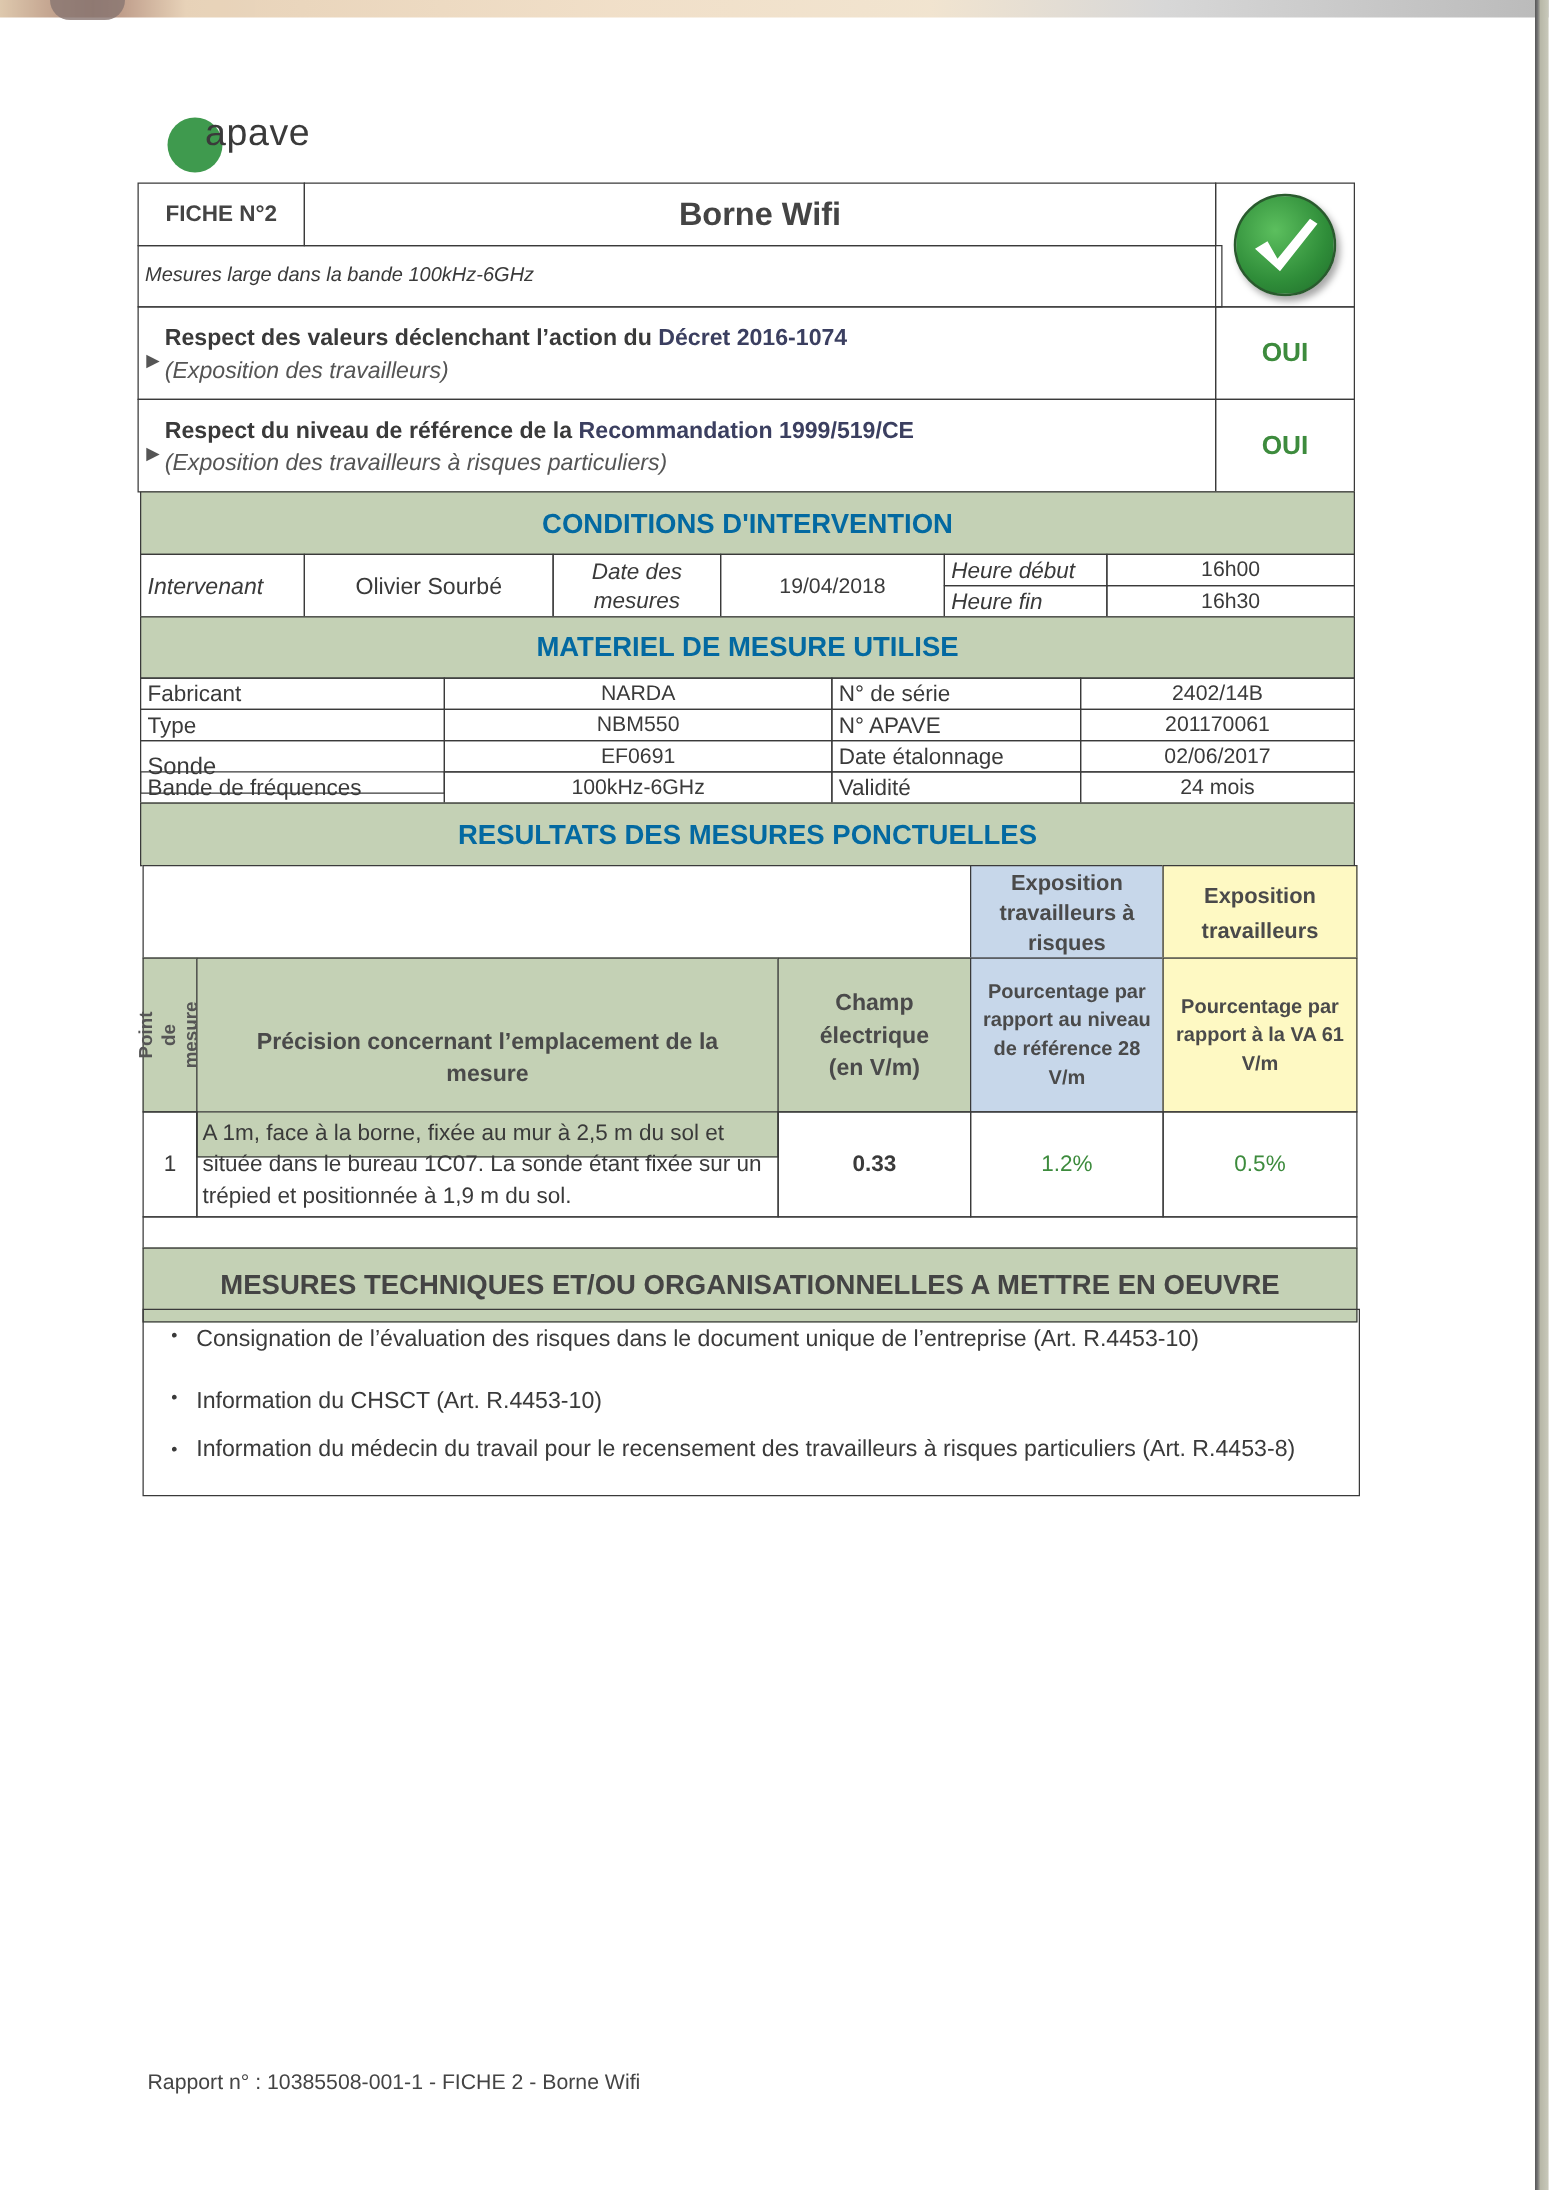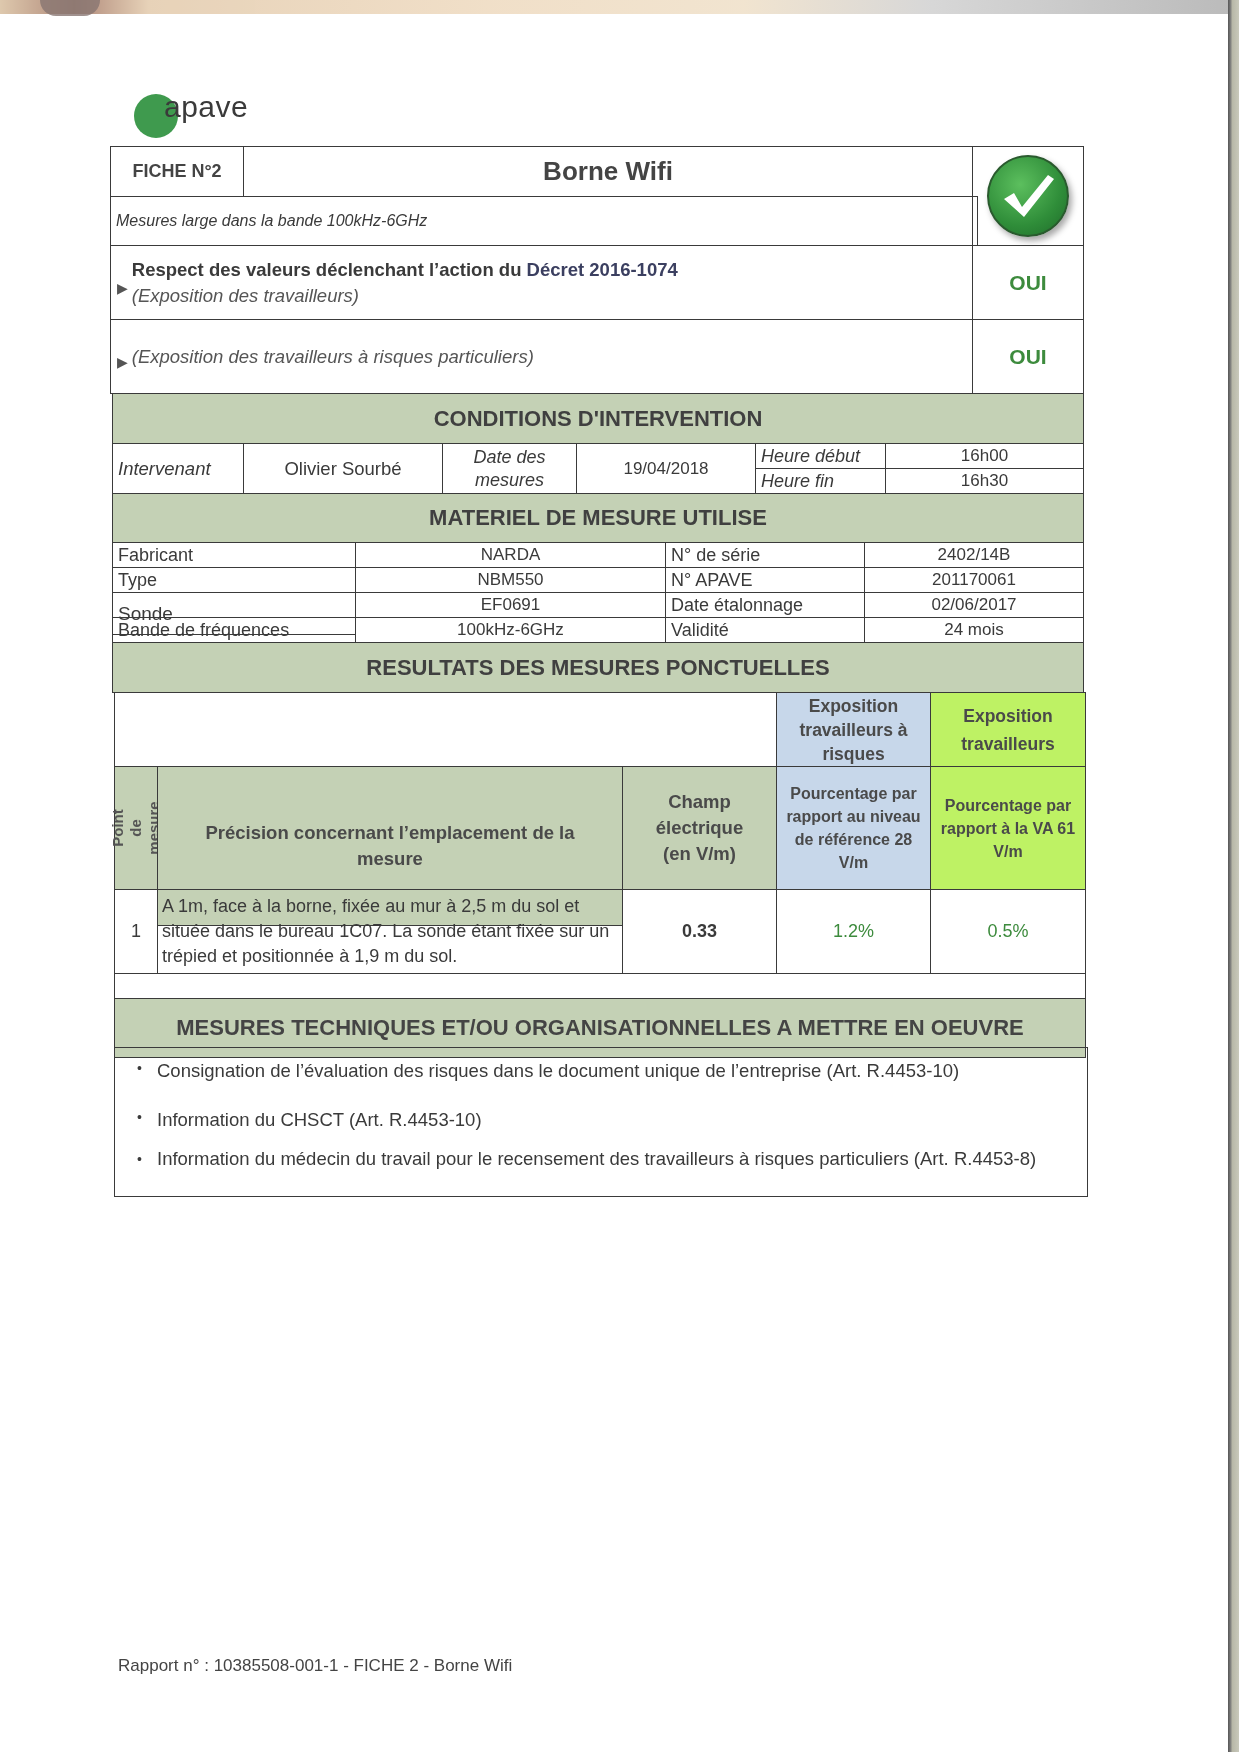--- a/index.html
+++ b/index.html
@@ -22,22 +22,22 @@
     position:absolute; left:1228px; top:0; width:11px; height:1752px;
     background:linear-gradient(to right, #555 0%, #777 20%, #b8b8a8 40%, #c9c9bb 100%);
   }
   .logo { position:absolute; left:134px; top:92px; width:150px; height:46px; }
   .logo .dot { position:absolute; left:0; top:2px; width:44px; height:44px; border-radius:50%; background:#3f9a4e; }
   .logo .txt { position:absolute; left:30px; top:-2px; font-size:30px; color:#3a3a3a; letter-spacing:0.5px; }
   .box { position:absolute; border:1.5px solid #3a3a3a; box-sizing:border-box; }
   .cell { position:absolute; box-sizing:border-box; border:1px solid #3a3a3a; display:flex; align-items:center; justify-content:center; text-align:center; }
   .green-band { background:#c4d1b5; }
   .blue-cell { background:#c7d7ea; }
-  .grey-cell { background:#bef264; }
-  .hd { font-weight:bold; font-size:22px; color:#404040; }
+  .grey-cell { background:#fef9c3; }
+  .hd { font-weight:bold; font-size:22px; color:#0369a1; }
   .b { font-weight:bold; }
   .i { font-style:italic; }
   .oui { color:#3d8b3d; font-weight:bold; font-size:21px; }
   .ok-pct { color:#3d8b3d; font-size:18px; }
   .left { justify-content:flex-start; text-align:left; padding-left:5px; }
   .bullet-row { position:absolute; left:22px; font-size:18.5px; color:#3a3a3a; display:flex; }
   .bullet-row .dot { width:20px; font-size:14px; }
   .footer { position:absolute; left:118px; top:1656px; font-size:17px; color:#444; }
   .check {
     width:78px; height:78px; border-radius:50%;
@@ -77,20 +77,21 @@
     <div style="font-size:18.5px;line-height:26px;">
       <div><span class="b" style="color:#3a3a3a;">Respect des valeurs déclenchant l’action du </span><span class="b" style="color:#3b3f60;">Décret 2016-1074</span></div>
       <div class="i" style="color:#555;">(Exposition des travailleurs)</div>
     </div>
   </div>
   <div class="cell oui" style="left:972px;top:245px;width:112px;height:75px;">OUI</div>
 
   <div class="cell" style="left:110px;top:319px;width:863px;height:75px;justify-content:flex-start;text-align:left;">
     <span style="font-size:14px;color:#555;margin:10px 4px 0 6px;">▶</span>
     <div style="font-size:18.5px;line-height:26px;">
+      <div><span class="b" style="color:#3a3a3a;">Respect du niveau de référence de la </span><span class="b" style="color:#3b3f60;">Recommandation 1999/519/CE</span></div>
       <div class="i" style="color:#555;">(Exposition des travailleurs à risques particuliers)</div>
     </div>
   </div>
   <div class="cell oui" style="left:972px;top:319px;width:112px;height:75px;">OUI</div>
 </div>
 
 <div>
   <div class="cell green-band hd" style="left:112px;top:393px;width:972px;height:51px;">CONDITIONS D'INTERVENTION</div>
   <div class="cell i left" style="left:112px;top:443px;width:132px;height:51px;font-size:18.5px;">Intervenant</div>
   <div class="cell" style="left:243px;top:443px;width:200px;height:51px;font-size:18.5px;">Olivier Sourbé</div>

